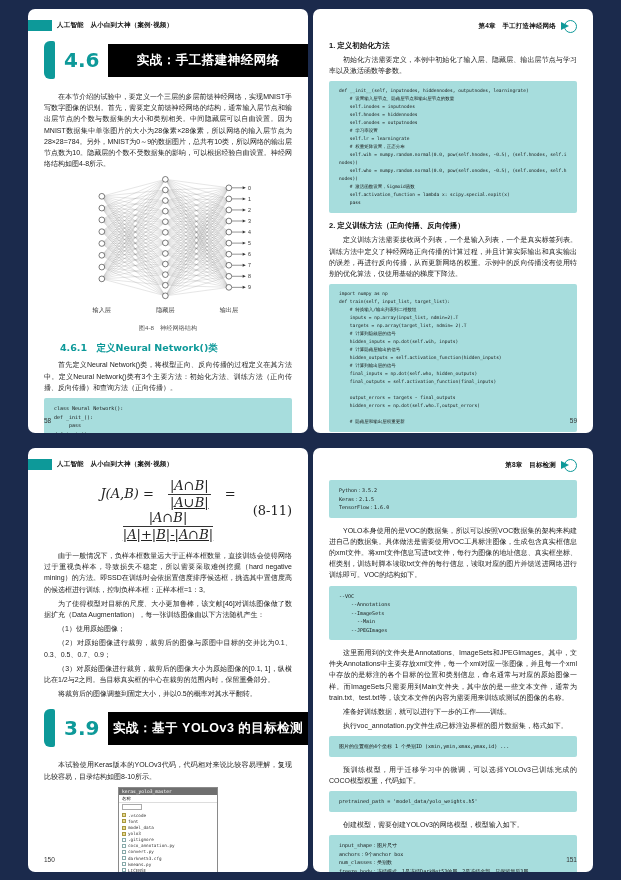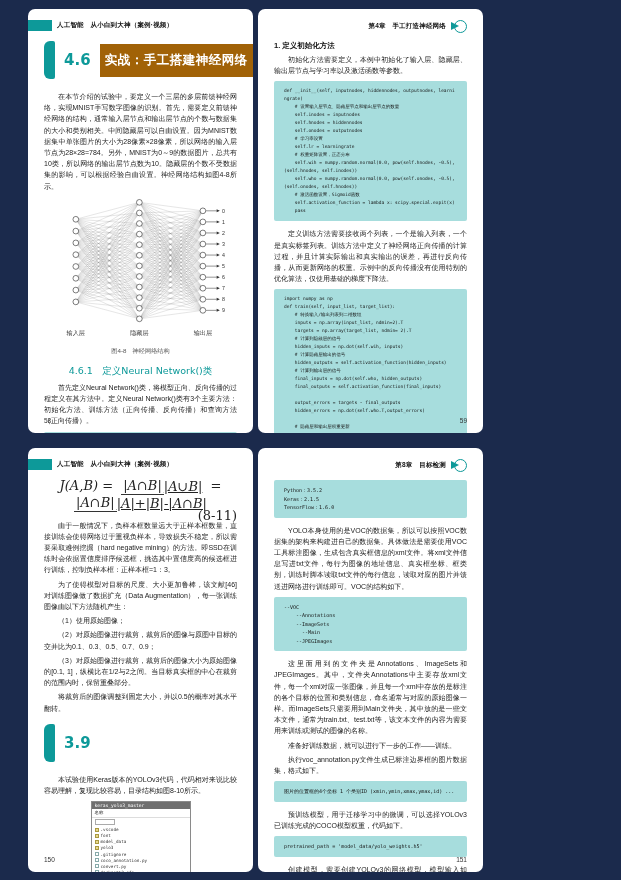--- a/index.html
+++ b/index.html
@@ -5,58 +5,58 @@
   html,body{margin:0;padding:0;}
   body{
     width:621px;height:880px;position:relative;overflow:hidden;
     background:#1b2a4c;
     font-family:"Liberation Sans","DejaVu Sans",sans-serif;
   }
   .spread{position:absolute;left:28px;width:565px;height:424px;display:flex;gap:5px;}
   #spread-top{top:9px;}
   #spread-bottom{top:448px;}
   .page{
-    position:relative;width:225px;height:424px;background:#ffffff;
+    position:relative;width:280px;height:424px;background:#ffffff;
     border-radius:7px;box-sizing:border-box;padding:10px 16px;overflow:hidden;
   }
   
   .hdr-l{display:flex;align-items:center;height:12px;margin-bottom:8px;}
   .chip{width:24px;height:11px;background:#0d9999;margin-left:-16px;margin-right:5px;flex:none;}
   .hdr-text{font-size:6.5px;font-weight:bold;color:#111;letter-spacing:0.2px;}
   .hdr-r{display:flex;justify-content:flex-end;align-items:center;gap:4px;height:14px;margin-bottom:8px;}
   .play{position:relative;width:17px;height:13px;flex:none;}
   .play::after{content:'';position:absolute;right:0;top:0;width:11px;height:11px;border:1px solid #0d9999;border-radius:50%;}
   .play::before{content:'';position:absolute;left:1px;top:2.5px;border-left:8px solid #0d9999;border-top:4.5px solid transparent;border-bottom:4.5px solid transparent;}
   
   .banner{display:flex;align-items:center;margin:10px 0 12px;}
   .bracket{width:11px;height:38px;background:#0d9999;border-radius:6px 2px 2px 6px;flex:none;margin-right:9px;}
-  .bnum{color:#0d9999;font-weight:bold;font-size:15px;margin-right:9px;flex:none;font-family:"DejaVu Sans",sans-serif;}
-  .bbox{flex:1;background:#a16207;color:#fff;font-weight:bold;font-size:12.5px;text-align:center;
+  .bnum{color:#0d9999;font-weight:bold;font-size:20px;margin-right:9px;flex:none;font-family:"DejaVu Sans",sans-serif;}
+  .bbox{flex:1;background:#000000;color:#fff;font-weight:bold;font-size:12.5px;text-align:center;
         padding:8px 4px;margin-right:-16px;letter-spacing:0.5px;}
   
   .para{font-size:7px;line-height:11.2px;color:#222;text-align:justify;text-indent:2em;margin:3px 0;}
-  .subhead{color:#0d9999;font-weight:normal;font-size:9.5px;margin:9px 16px 4px;font-family:"DejaVu Sans",sans-serif;text-align:center;}
+  .subhead{color:#0d9999;font-weight:bold;font-size:9.5px;margin:9px 16px 4px;font-family:"DejaVu Sans",sans-serif;}
   .numhead{font-weight:bold;font-size:7.5px;color:#111;margin:8px 0 3px;}
   .code{
     background:#a7dddd;border-radius:2px;color:#161616;
     font-family:"DejaVu Sans Mono","Liberation Mono",monospace;
     font-size:5px;line-height:8.5px;white-space:pre-wrap;word-break:break-all;
     padding:6px 10px;margin:5px 0 7px;
   }
   .code-sm{font-size:4.5px;line-height:8px;}
   .pgnum{position:absolute;bottom:9px;font-size:6.5px;color:#333;}
   .pg-l{left:16px;} .pg-r{right:16px;}
   
   .formula{position:relative;text-align:center;margin:6px 0 8px;
            font-family:"DejaVu Serif","Liberation Serif",serif;font-style:italic;
            font-size:13px;color:#222;}
-  .frac{display:inline-flex;flex-direction:row;vertical-align:middle;text-align:center;margin:0 4px;}
+  .frac{display:inline-flex;flex-direction:column;vertical-align:middle;text-align:center;margin:0 10px;}
   .frac .num{border-bottom:0.6px solid #333;padding:0 2px 0.5px;}
   .frac .den{padding-top:0.5px;text-decoration:underline;}
-  .eqtag{position:absolute;right:0;top:50%;transform:translateY(-50%);font-style:normal;margin-top:20px;}
+  .eqtag{position:absolute;right:0;top:50%;transform:translateY(-50%);font-style:normal;}
   
   .fig{text-align:center;margin:4px 0 6px;}
   .figcap{font-size:6.2px;color:#555;text-align:center;margin-top:3px;}
   
   .tree{width:98px;margin:5px auto 4px;border:1px solid #8a8a8a;background:#fff;}
   .tree-title{background:#6f6f6f;color:#fff;font-size:4.6px;line-height:7px;padding:0 3px;text-align:left;
               font-family:"DejaVu Sans Mono",monospace;}
   .tree-col{font-size:4.4px;line-height:6.5px;color:#222;padding:1px 3px 0;border-bottom:0.5px solid #ddd;text-align:left;}
   .tree-filter{width:18px;height:4px;border:0.5px solid #aaa;margin:1px 3px 2px;}
   .trow{display:flex;align-items:center;gap:2px;padding:0 3px;height:6.1px;}
@@ -405,20 +405,21 @@
     self.onodes = outputnodes
     # 学习率设置
     self.lr = learningrate
     # 权重矩阵设置，正态分布
     self.wih = numpy.random.normal(0.0, pow(self.hnodes, -0.5), (self.hnodes, self.inodes))
     self.who = numpy.random.normal(0.0, pow(self.onodes, -0.5), (self.onodes, self.hnodes))
     # 激活函数设置，Sigmoid函数
     self.activation_function = lambda x: scipy.special.expit(x)
     pass</pre>
 
+    <h4 class="numhead">2. 定义训练方法（正向传播、反向传播）</h4>
     <p class="para">定义训练方法需要接收两个列表，一个是输入列表，一个是真实标签列表。训练方法中定义了神经网络正向传播的计算过程，并且计算实际输出和真实输出的误差，再进行反向传播，从而更新网络的权重。示例中的反向传播没有使用特别的优化算法，仅使用基础的梯度下降法。</p>
     <pre class="code code-sm">import numpy as np
 def train(self, input_list, target_list):
     # 转换输入/输出列表到二维数组
     inputs = np.array(input_list, ndmin=2).T
     targets = np.array(target_list, ndmin= 2).T
     # 计算到隐藏层的信号
     hidden_inputs = np.dot(self.wih, inputs)
     # 计算隐藏层输出的信号
     hidden_outputs = self.activation_function(hidden_inputs)
@@ -460,20 +461,21 @@
     <p class="para">由于一般情况下，负样本框数量远大于正样本框数量，直接训练会使得网络过于重视负样本，导致损失不稳定，所以需要采取难例挖掘（hard negative mining）的方法。即SSD在训练时会依据置信度排序候选框，挑选其中置信度高的候选框进行训练，控制负样本框：正样本框=1：3。</p>
     <p class="para">为了使得模型对目标的尺度、大小更加鲁棒，该文献[46]对训练图像做了数据扩充（Data Augmentation），每一张训练图像由以下方法随机产生：</p>
     <p class="para">（1）使用原始图像；</p>
     <p class="para">（2）对原始图像进行裁剪，裁剪后的图像与原图中目标的交并比为0.1、0.3、0.5、0.7、0.9；</p>
     <p class="para">（3）对原始图像进行裁剪，裁剪后的图像大小为原始图像的[0.1, 1]，纵横比在1/2与2之间。当目标真实框的中心在裁剪的范围内时，保留重叠部分。</p>
     <p class="para">将裁剪后的图像调整到固定大小，并以0.5的概率对其水平翻转。</p>
 
     <div class="banner">
       <span class="bracket"></span>
       <span class="bnum">3.9</span>
+      <span class="bbox">实战：基于 YOLOv3 的目标检测</span>
     </div>
 
     <p class="para">本试验使用Keras版本的YOLOv3代码，代码相对来说比较容易理解，复现比较容易，目录结构如图8-10所示。</p>
 
     <div class="tree">
       <div class="tree-title">keras_yolo3_master</div>
       <div class="tree-col">名称</div>
       <div class="tree-filter"></div>
       <div id="tree-list">
           <div class="trow">

